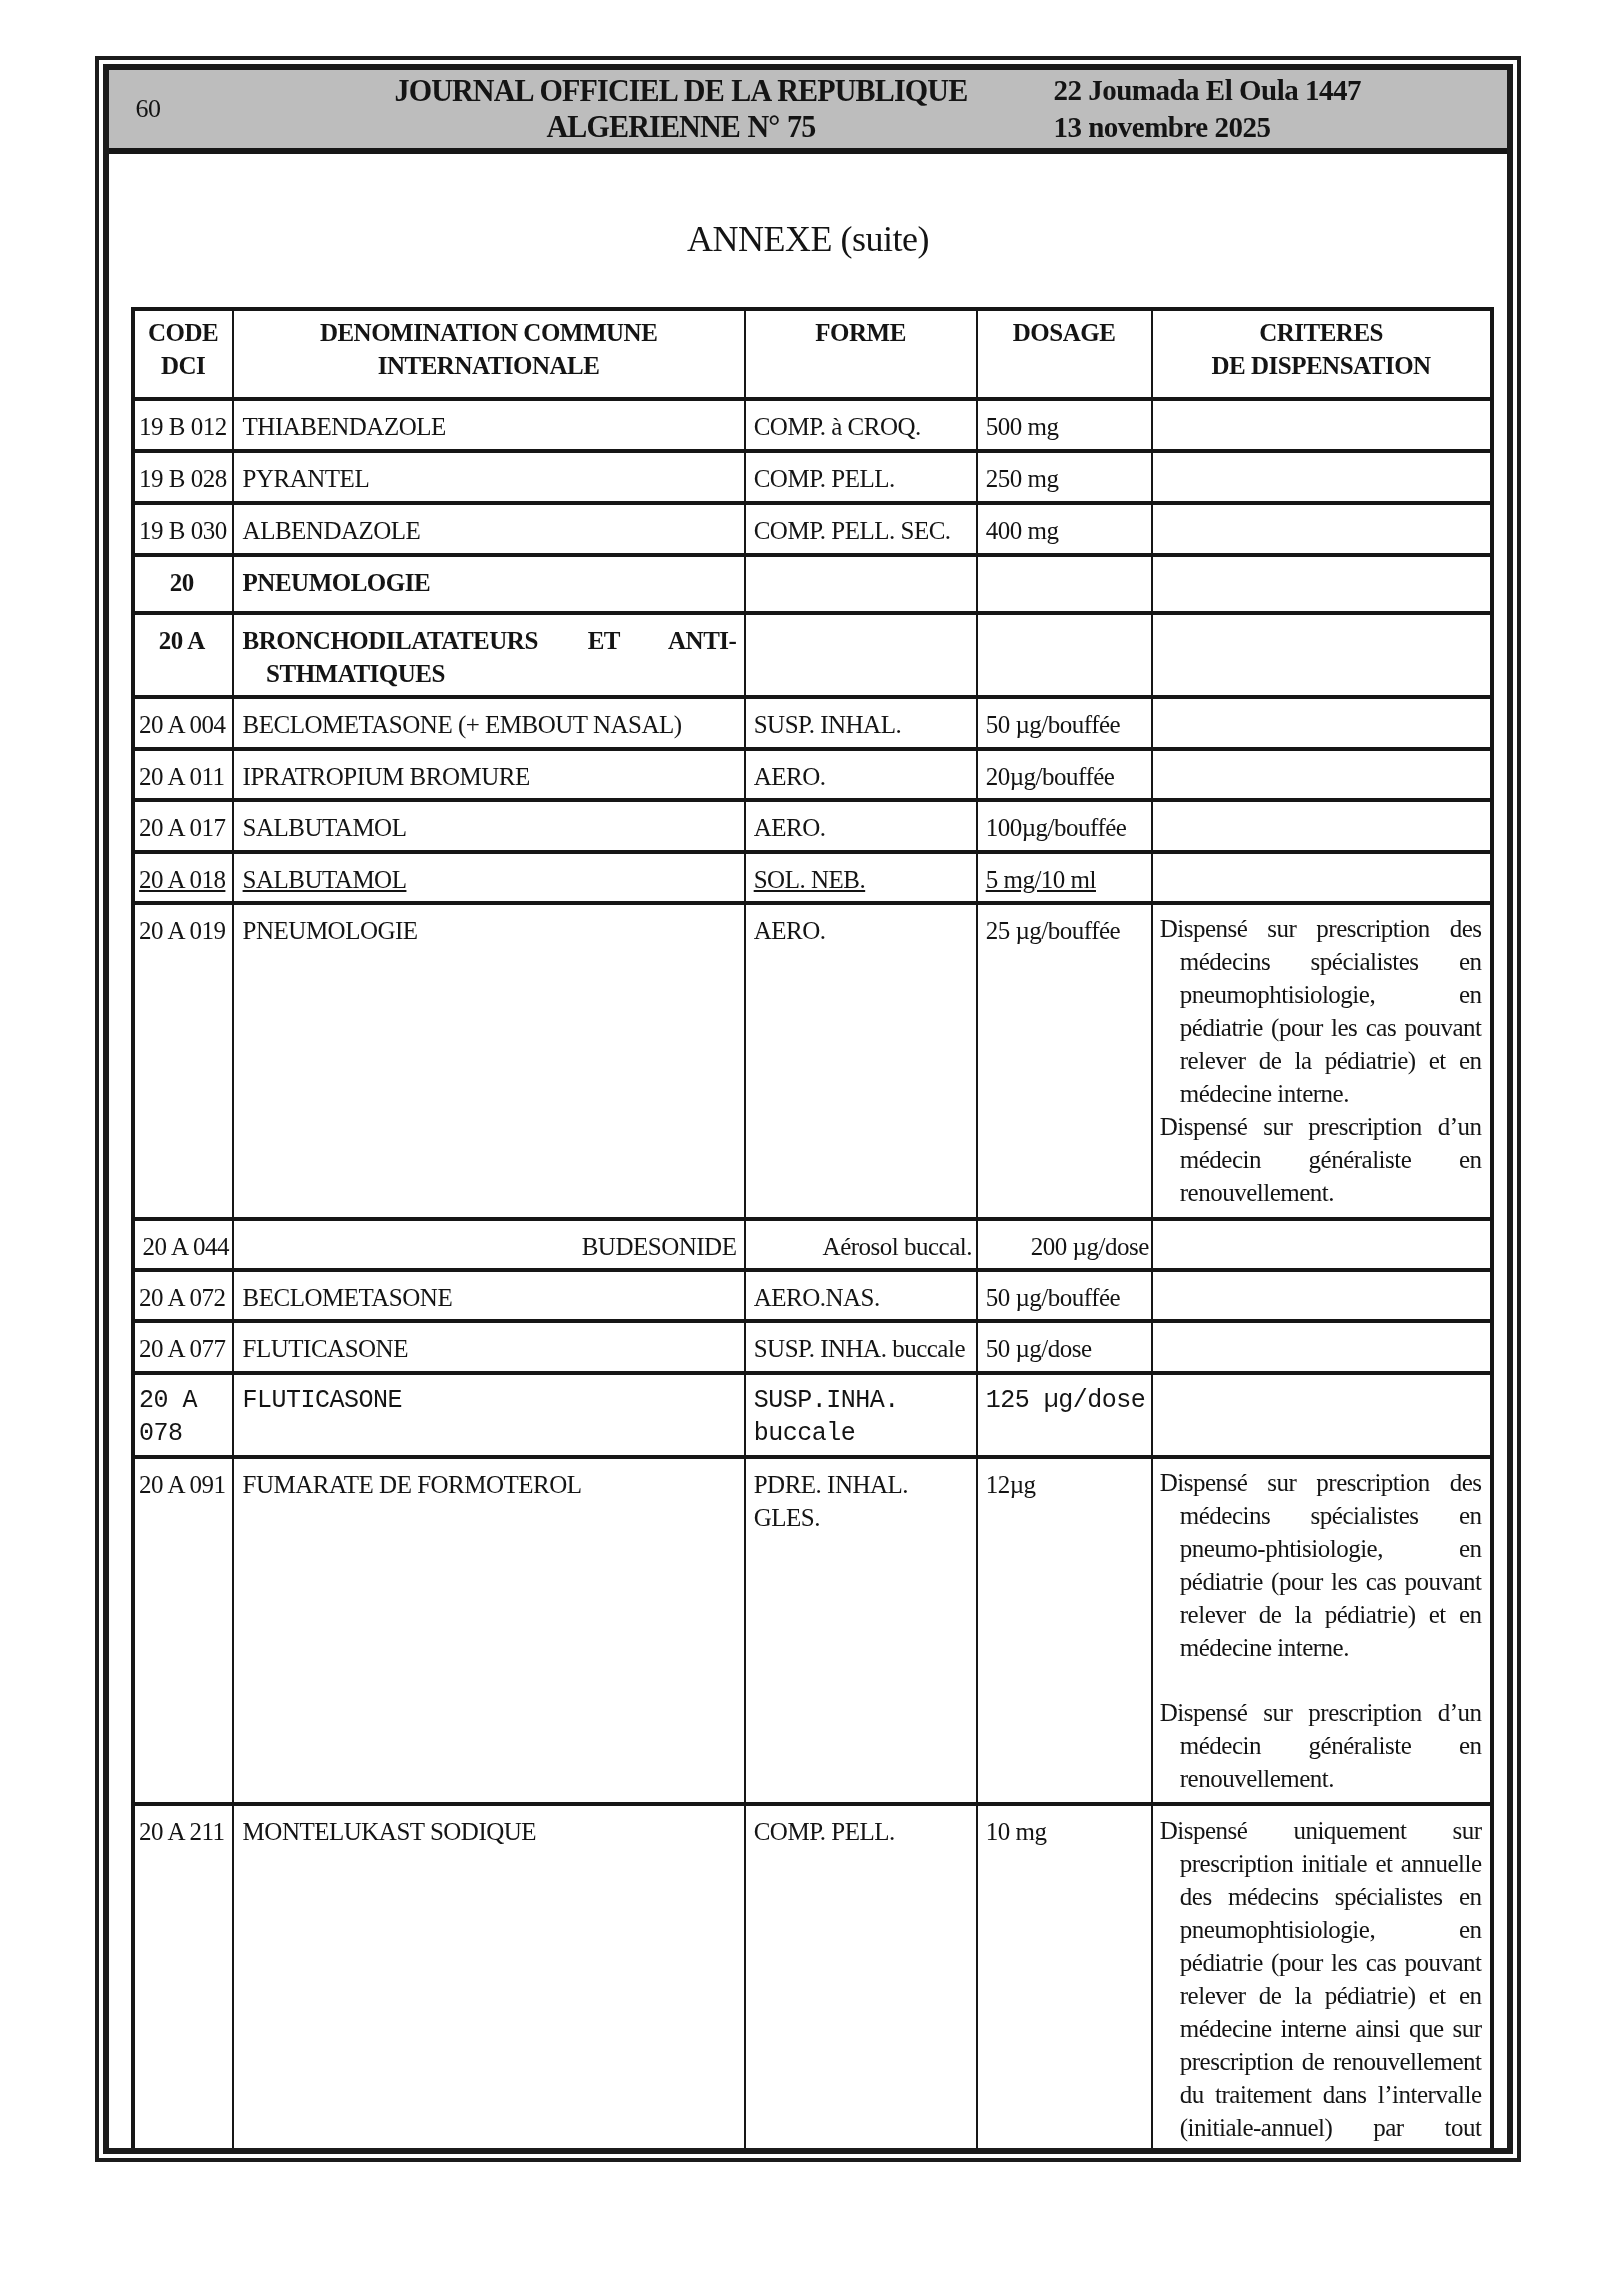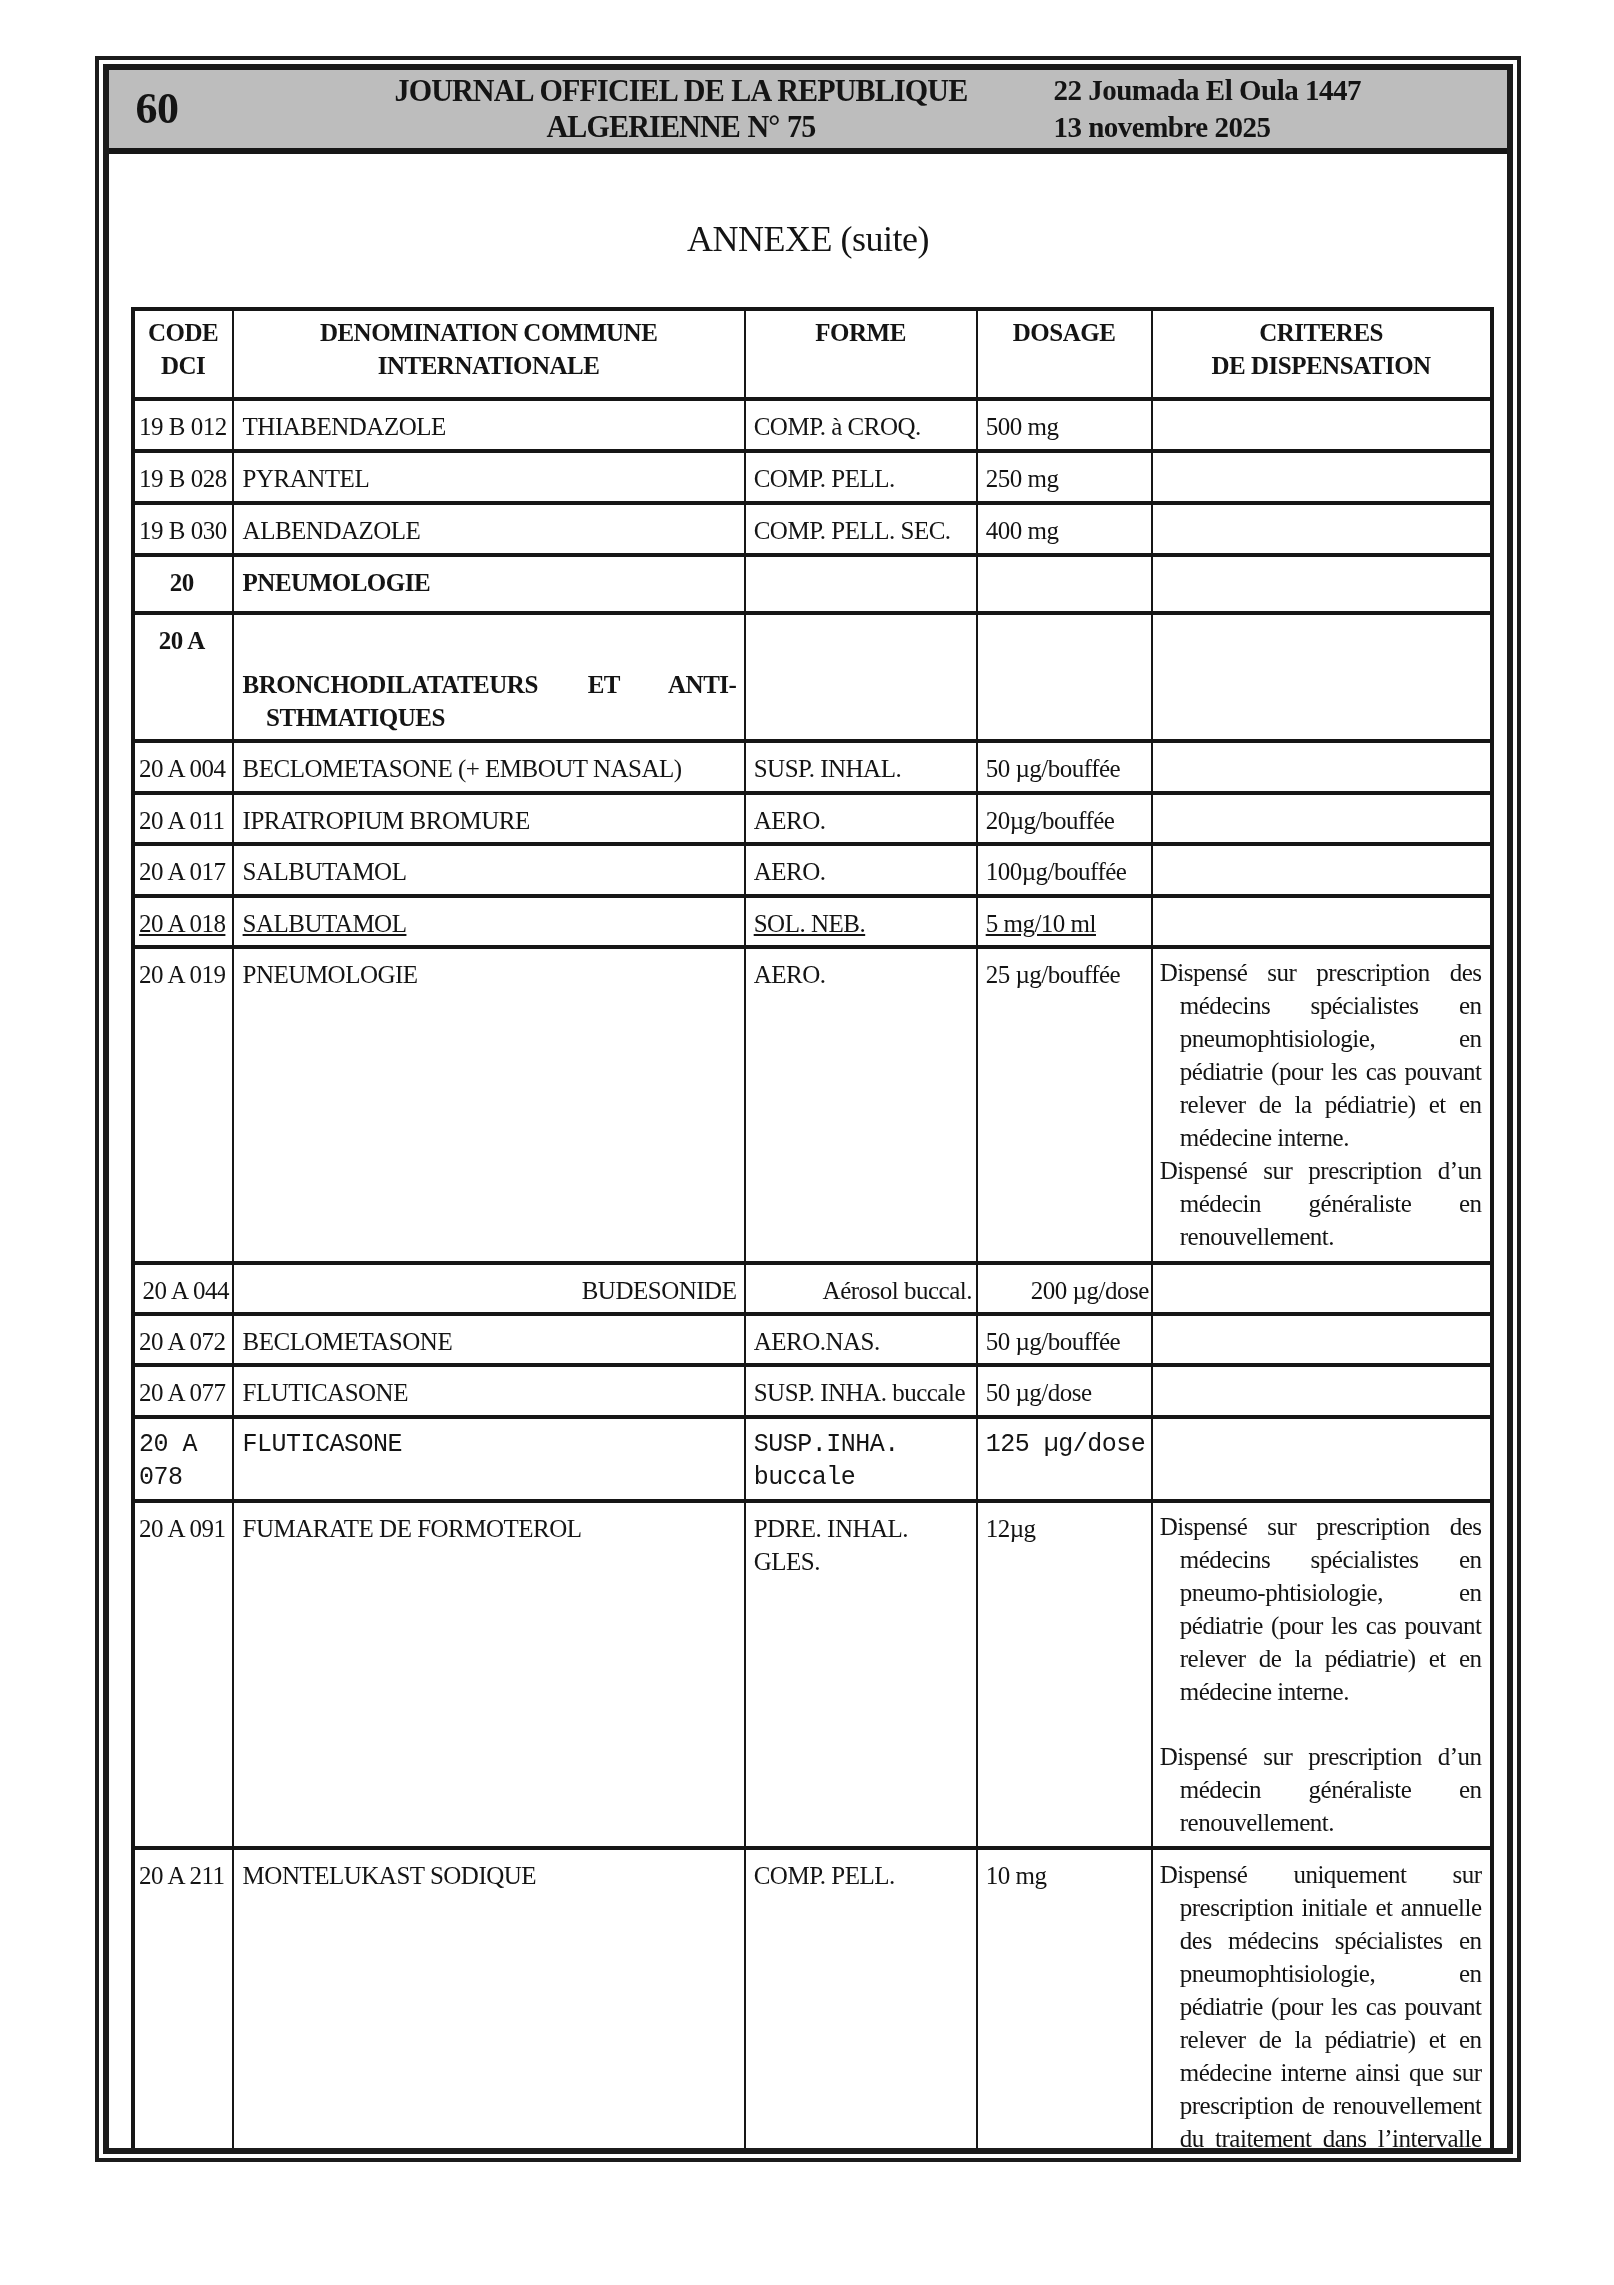--- a/index.html
+++ b/index.html
@@ -14,21 +14,21 @@
     position:absolute; left:95px; top:56px; width:1426px; height:2106px;
     border:4.5px solid #1c1c1c; padding:3.6px; background:#ffffff;
   }
   .inner-box {
     width:100%; height:100%; border:6.3px solid #1c1c1c; overflow:hidden; background:#ffffff;
   }
   .header-band {
     height:84px; background:#bdbdbd; border-bottom:6.3px solid #161616;
     display:flex; align-items:center; padding:0 20px 0 27px;
   }
-  .page-number { width:172px; font-size:44px; font-weight:bold; letter-spacing:-0.5px; }
+  .page-number { width:172px; font-size:26px; font-weight:normal; letter-spacing:-0.5px; }
   .journal-title {
     flex:1; text-align:center; font-size:31px; font-weight:bold;
     letter-spacing:-0.9px; word-spacing:0.9px; transform:scaleX(0.97); transform-origin:center;
   }
   .dates { width:434px; font-size:29px; font-weight:bold; line-height:37px; letter-spacing:-0.5px; }
   .annexe-title { margin-top:64px; text-align:center; font-size:36px; letter-spacing:-0.5px; }
 
   table.annex {
     margin:47px 0 0 22px; width:1360px;
     border-collapse:collapse; table-layout:fixed;
@@ -45,21 +45,21 @@
   }
   td.c-code  { padding:9px 2.7px 5.4px 4.5px; }
   td.c-code.sec { text-align:center; font-weight:bold; padding-left:0; }
   td.c-dci   { padding:9px 7.2px 5.4px 9px; }
   td.c-dci.sec { font-weight:bold; word-spacing:6.3px; }
   td.c-forme { padding:9px 3.6px 5.4px 8.1px; font-size:24.4px; }
   td.c-dos   { padding:9px 1.8px 5.4px 8.1px; font-size:24.4px; }
   td.c-crit  { padding:7.2px 8.1px 7.2px 7.2px; font-size:22.6px; line-height:32px; letter-spacing:-0.4px; }
   .crit-para { text-align:justify; padding-left:20px; text-indent:-20px; }
   .crit-para.gap { margin-top:32px; }
-  .dci-line1 { text-align:justify; text-align-last:justify;margin-top:44px; }
+  .dci-line1 { text-align:justify; text-align-last:justify; }
   .dci-line2 { padding-left:23.5px; }
 </style>
 </head>
 <body>
 
 <div class="page-box">
   <div class="inner-box">
 
     <div class="header-band">
       <div class="page-number">60</div>

